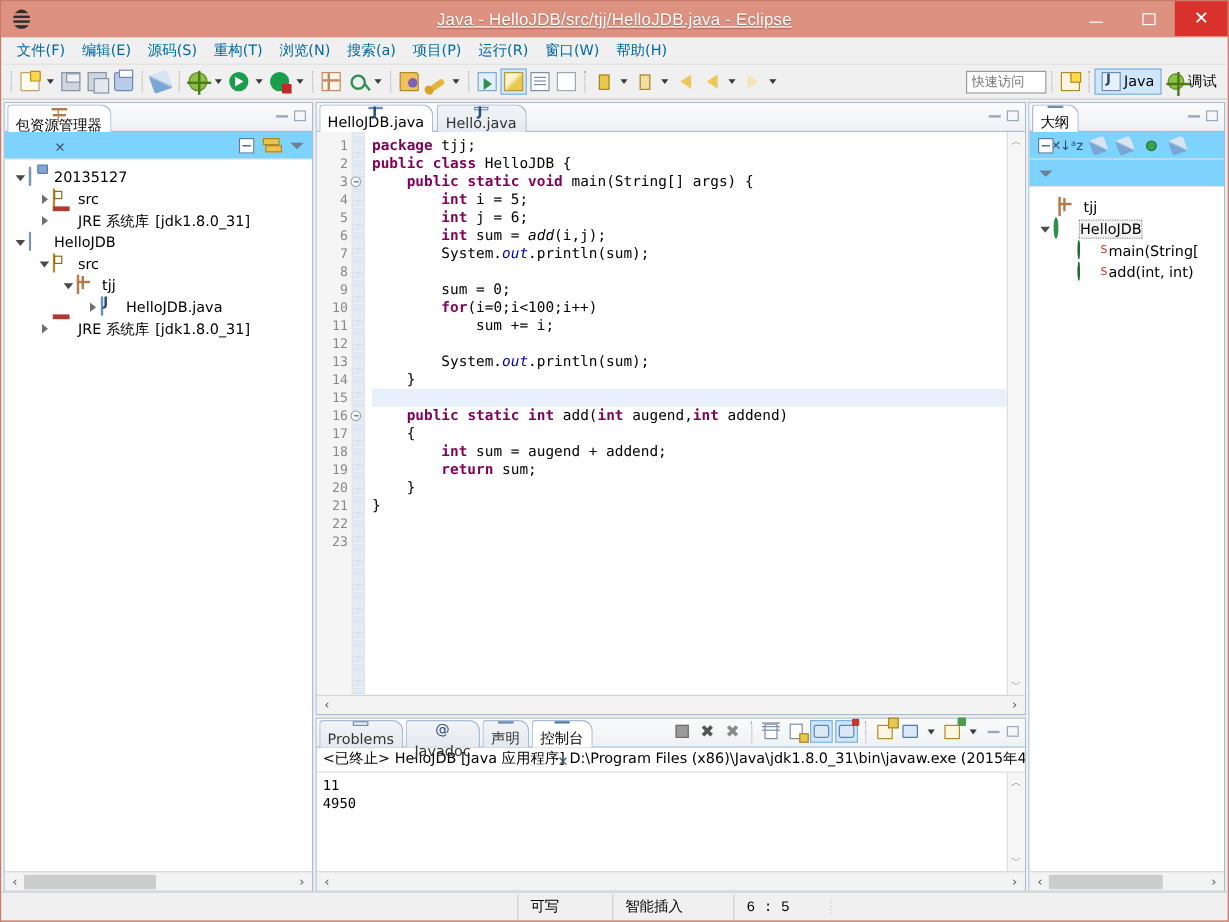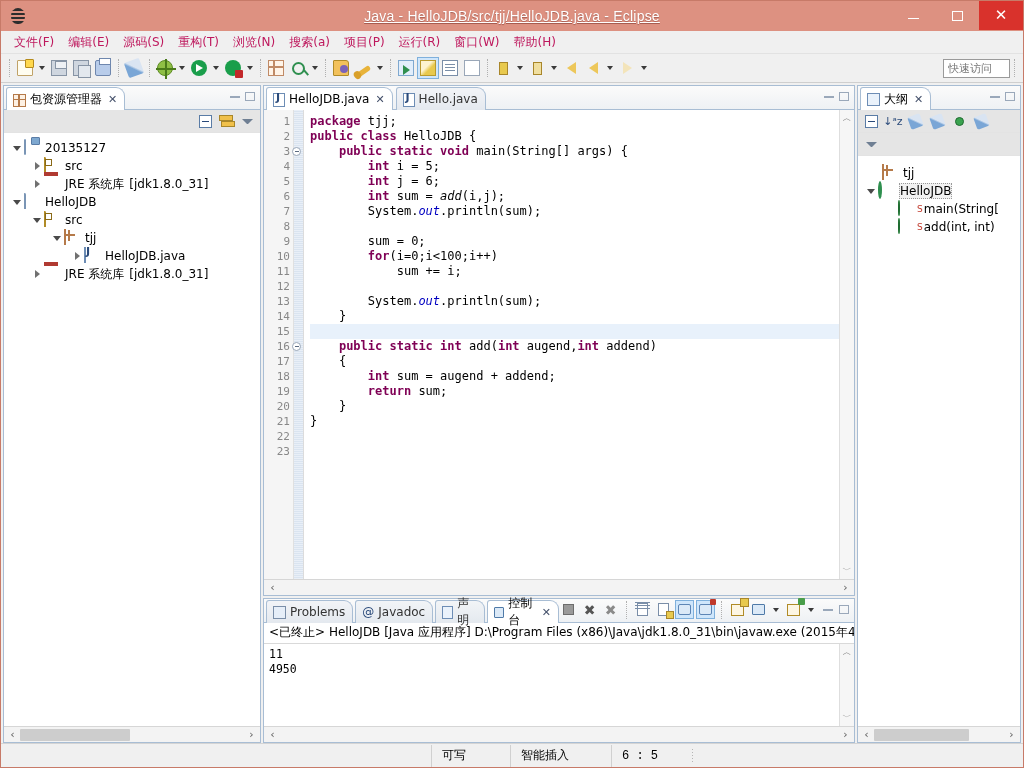--- a/index.html
+++ b/index.html
@@ -57,21 +57,21 @@
   .glyph-close { font-size: 15px; line-height: 1; font-family: "DejaVu Sans", sans-serif; }
 
   
   #menubar {
     flex: 0 0 23px; height: 23px;
     background: #f0f0f0;
     border-bottom: 1px solid #e2e2e2;
     display: flex; align-items: center; padding-left: 6px;
   }
   .menu-item {
-    padding: 18px 7px; font-size: 12px; color: #be185d;
+    padding: 18px 7px; font-size: 12px; color: #0369a1;
     font-family: "DejaVu Sans", sans-serif;
   }
 
   
   #toolbar {
     flex: 0 0 29px; height: 29px;
     background: #f0f0f0;
     border-bottom: 1px solid #cfcfcf;
     display: flex; align-items: center; padding: 0 4px;
     position: relative;
@@ -188,38 +188,39 @@
   }
   .view-tab {
     display: flex; align-items: center; gap: 4px;
     height: 23px; padding: 0 7px 0 6px;
     font-size: 12px; color: #000;
     background: #fff;
     border: 1px solid #a8bdd4; border-bottom: none;
     border-radius: 3px 9px 0 0;
     position: relative; top: 1px;
     font-family: "DejaVu Sans", sans-serif;
+    flex-direction: column;
   }
   .view-tab.inactive {
     background: linear-gradient(#f2f4f7,#e4e9ef);
     color: #333;
   }
   .tab-close { font-size: 11px; color: #44506a; margin-left: 2px; font-family:"DejaVu Sans",sans-serif;}
   .tabbar-right {
     margin-left: auto; display: flex; align-items: center; gap: 5px;
     padding: 0 5px 2px 0; align-self: center;
   }
   .mini-min { width: 10px; height: 2px; background: #9aa8ba; }
   .mini-max { width: 10px; height: 9px; border: 1.5px solid #9aa8ba; }
 
   .view-toolbar {
     flex: 0 0 auto;
     display: flex; align-items: center; justify-content: flex-end;
     gap: 3px; padding: 2px 4px;
-    background: #e5e5e5;
+    background: #7dd3fc;
     border-bottom: 1px solid #e3e3e3;
   }
   .vtb {
     width: 18px; height: 18px; display: flex; align-items: center; justify-content: center;
   }
   .ic-collapse { width: 13px;height:13px;border:1px solid #5a7ca6;background:#fff;}
   .ic-collapse:after{content:'';position:absolute;left:2px;top:5px;width:7px;height:1.5px;background:#2a4a7a;}
   .ic-link { width:14px;height:12px; }
   .ic-link:before{content:'';position:absolute;left:0;top:0;width:12px;height:4px;background:#f0c04a;border:1px solid #a8862a;}
   .ic-link:after{content:'';position:absolute;left:2px;top:6px;width:12px;height:4px;background:#f0c04a;border:1px solid #a8862a;}
@@ -498,20 +499,34 @@
       </div>
     <div class="tb-arrow">
         <i></i>
       </div>
 
     <div id="quick-access">
       <input type="text" placeholder="快速访问" style="">
       <div class="tb-sep"></div>
     </div>
 
+    <div id="persp-bar">
+      <div class="tb-btn">
+          <span class="ic ic-openpersp"></span>
+        </div>
+      <div class="tb-sep"></div>
+      <div class="persp-btn active">
+        <span class="ic ic-javapersp"></span>
+        <span>Java</span>
+      </div>
+      <div class="persp-btn">
+        <span class="ic ic-debug" style="width:14px;height:14px"></span>
+        <span>调试</span>
+      </div>
+    </div>
   </div>
 
   <div id="workbench">
 
     <div id="left-col">
       <div class="view" style="flex:1 1 auto;">
         <div class="view-tabbar">
           <div class="view-tab" style="margin-left:2px">
             <span class="ic ic-package" style="width:13px;height:13px"></span>
             <span>包资源管理器</span>

